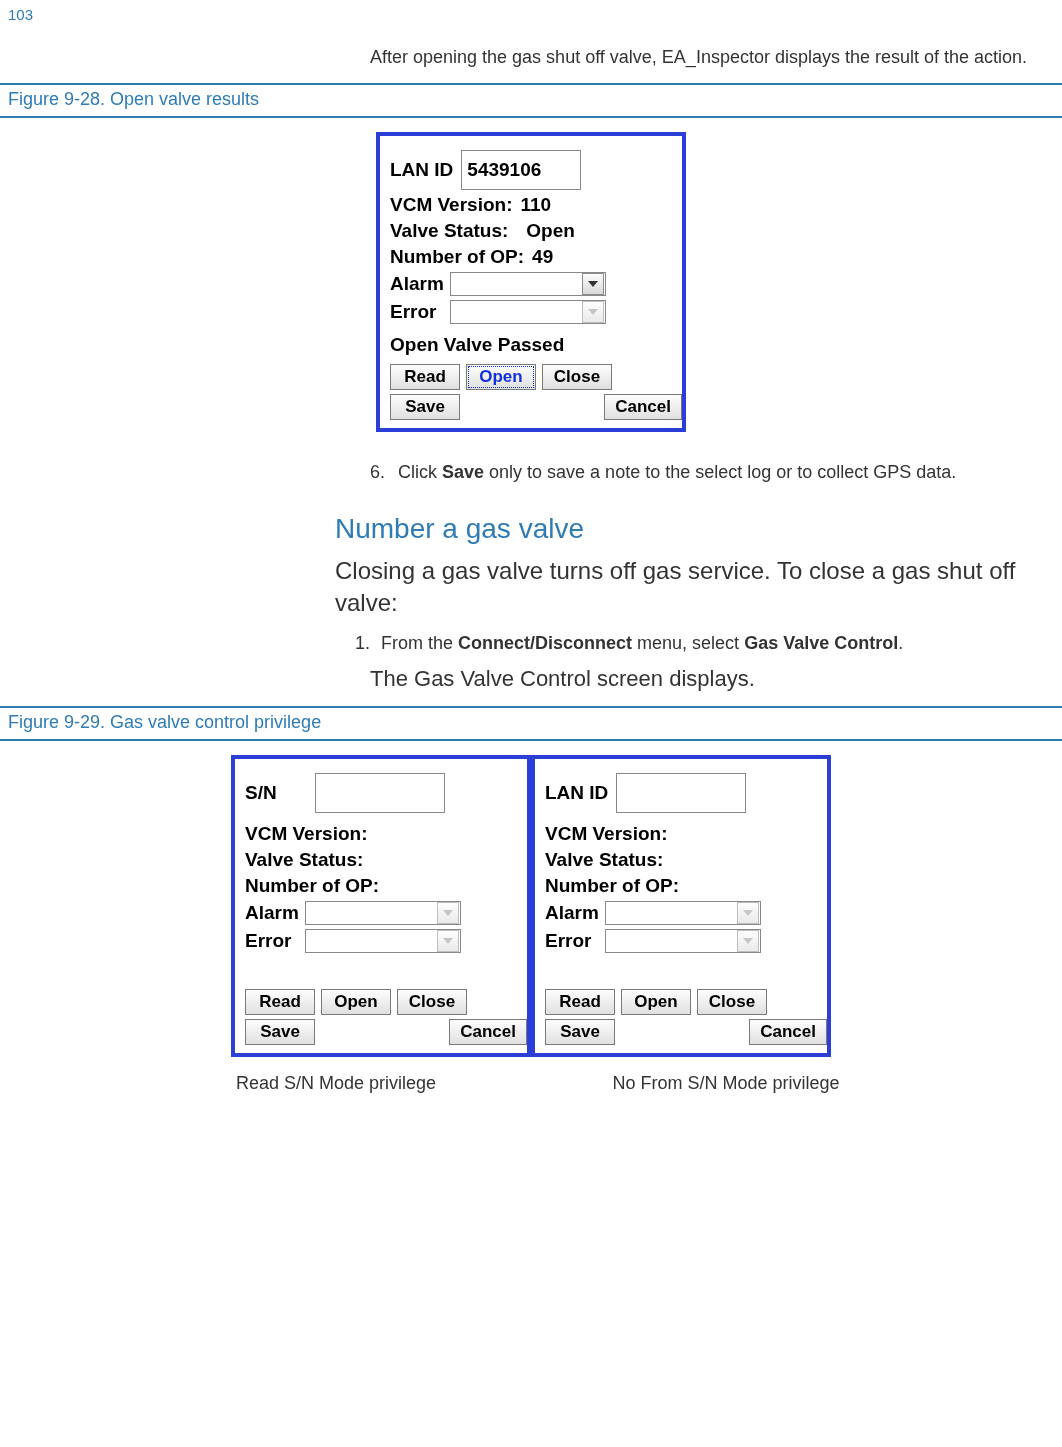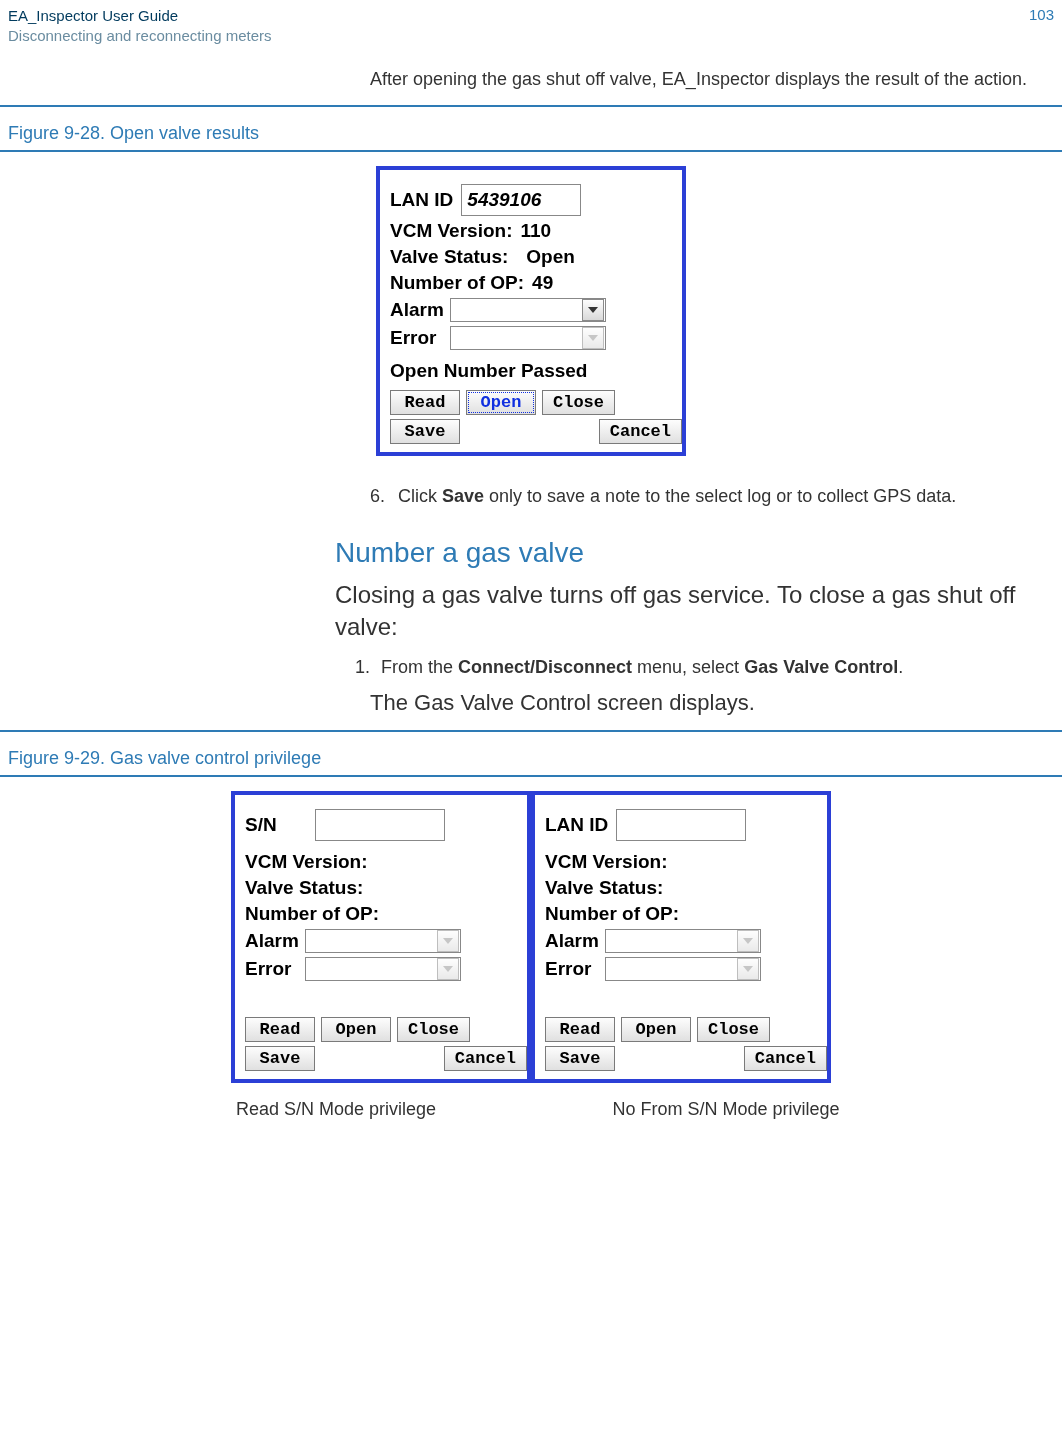--- a/index.html
+++ b/index.html
@@ -24,21 +24,21 @@
       margin-left: 370px;
       margin-right: 30px;
       margin-top: 20px;
       font-size: 18px;
       color: #333;
       line-height: 1.35;
     }
     .fig-caption {
       color: #2e7bb5;
       font-size: 18px;
-      padding: 16px 8px 6px 8px;
+      padding: 4px 8px 6px 8px;
       border-top: 2px solid #2e7bb5;
       border-bottom: 2px solid #2e7bb5;
       margin-top: 14px;
     }
     .screenshot-wrap {
       display: flex;
       justify-content: center;
       margin-top: 14px;
     }
     .device-panel {
@@ -48,27 +48,26 @@
       font-family: Tahoma, Verdana, sans-serif;
     }
     .device-panel.p1 { width: 310px; }
     .device-panel.p2 { width: 300px; }
     .kv-row { display: flex; align-items: center; margin: 4px 0; }
     .kv-label { font-weight: bold; font-size: 19px; }
     .kv-value { font-weight: bold; font-size: 19px; margin-left: 8px; }
     .tbox {
       border: 1px solid #888;
       background: #fff;
-      height: 32px;
+      height: 40px;
       font-weight: bold;
       font-size: 19px;
       padding: 0 5px;
       display: inline-flex;
       align-items: center;
-      font-style: italic;
     }
     .tbox.lan { width: 120px; margin-left: 8px; }
     .tbox.sn { width: 130px; margin-left: 8px; }
     .dd {
       display: inline-flex;
       align-items: center;
       border: 1px solid #888;
       background: #fff;
       height: 24px;
       margin-left: 6px;
@@ -92,21 +91,21 @@
     .btn-row { display: flex; gap: 6px; margin-top: 4px; }
     .btn-row.two { justify-content: space-between; }
     .winbtn {
       border: 1px solid #7a7a7a;
       background: linear-gradient(#fdfdfd,#e0e0e0);
       font-weight: bold;
       font-size: 17px;
       padding: 2px 10px;
       min-width: 70px;
       text-align: center;
-      font-family: Liberation Mono, monospace;
+      font-family: Liberation Sans, sans-serif;
     }
     .winbtn.open-focus {
       color: #1030e0;
       outline: 1px dotted #1030e0;
       outline-offset: -3px;
     }
     .ol-step {
       margin-left: 370px;
       margin-right: 40px;
       margin-top: 28px;
@@ -165,24 +164,20 @@
       margin-top: 16px;
       font-size: 18px;
       color: #333;
     }
     .captions-row .cap { width: 300px; text-align: center; }
   </style>
 </head>
 <body>
 
 <div class="header">
-  <div class="header-left">
-    <div class="header-title">EA_Inspector User Guide</div>
-    <div class="header-sub">Disconnecting and reconnecting meters</div>
-  </div>
   <div class="page-num">103</div>
 </div>
 
 <div class="body-text">After opening the gas shut off valve, EA_Inspector displays the result of the action.</div>
 
 <div class="fig-caption">Figure 9-28. Open valve results</div>
 
 <div class="screenshot-wrap">
   <div class="device-panel p1">
     <div class="kv-row">
@@ -214,21 +209,21 @@
     </div>
     <div class="kv-row">
       <span class="kv-label">Error</span>
       <span class="dd" style="margin-left:14px">
         <span class="dd-field"></span>
         <span class="dd-btn disabled">
             <span class="tri-down" style="border-top-color:#999"></span>
           </span>
       </span>
     </div>
-    <div class="status-msg">Open Number Passed</div>
+    <div class="status-msg">Open Valve Passed</div>
     <div class="btn-row">
       <div class="winbtn">Read</div>
       <div class="winbtn open-focus">Open</div>
       <div class="winbtn">Close</div>
     </div>
     <div class="btn-row two">
       <div class="winbtn">Save</div>
       <div class="winbtn">Cancel</div>
     </div>
   </div>

